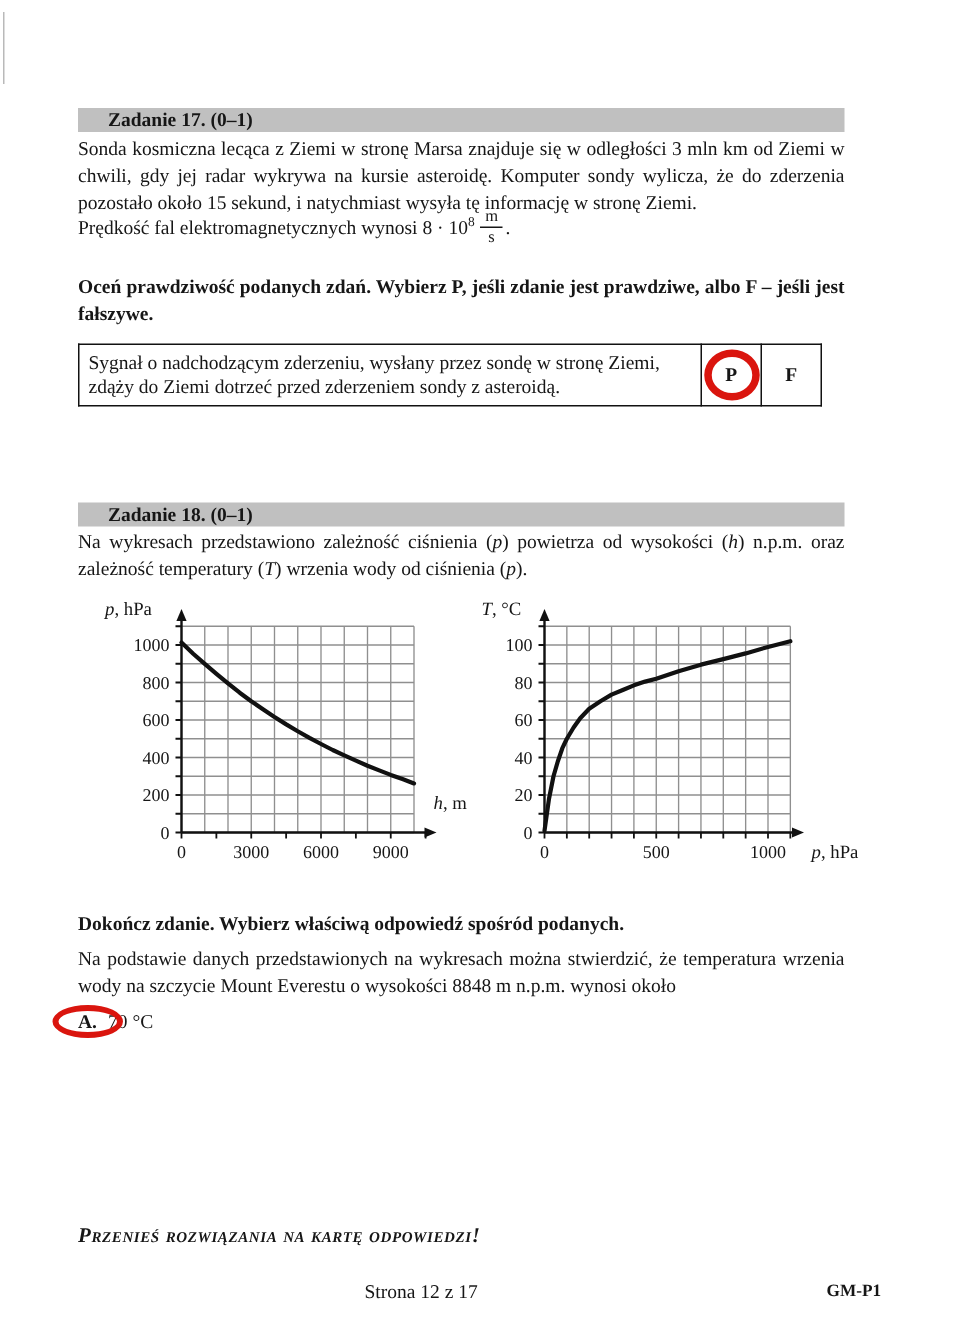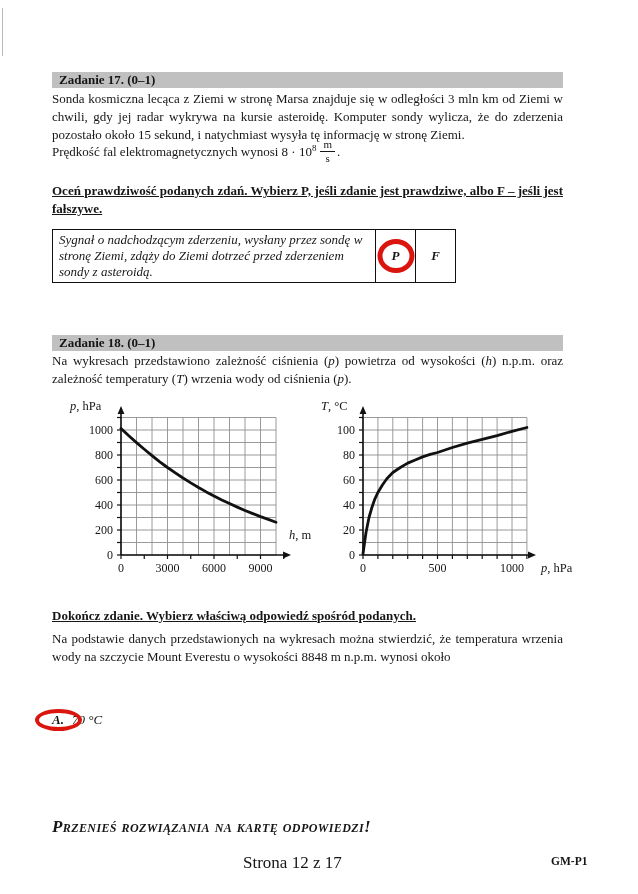--- a/index.html
+++ b/index.html
@@ -6,35 +6,35 @@
   body{
     width:638px;height:894px;position:relative;background:#ffffff;
     font-family:"Liberation Serif","DejaVu Serif",serif;
     color:#161616;font-size:13px;overflow:hidden;
   }
   .abs{position:absolute;}
   .content{left:52px;width:511px;}
   .just{text-align:justify;line-height:18px;}
   .taskbar{
     height:16px;line-height:16px;background:#c0c0c0;font-weight:bold;
-    padding-left:7px;box-sizing:border-box;font-size:13px;
-  }
-  .bold{font-weight:bold;text-decoration:underline;}
+    padding-left:20px;box-sizing:border-box;font-size:13px;
+  }
+  .bold{font-weight:bold;}
   .scan-artifact{left:2px;top:8px;width:1px;height:48px;background:#b9b9b9;}
 
   
   .speed{line-height:26px;}
   .speed sup{font-size:9px;vertical-align:super;line-height:0;}
   .frac{display:inline-block;vertical-align:middle;text-align:center;
         font-size:11px;line-height:11px;margin:0 2px 3px 4px;}
   .frac .num{display:block;padding:0 3px 1px 3px;}
   .frac .den{display:block;border-top:1px solid #161616;padding:1px 3px 0 3px;}
 
   
-  table.pf{border-collapse:collapse;width:404px;table-layout:fixed;font-style:italic;}
+  table.pf{border-collapse:collapse;width:496px;table-layout:fixed;}
   table.pf td{border:1.4px solid #111;vertical-align:middle;}
   td.statement-cell{padding:2px 8px 2px 6px;line-height:16px;height:36px;}
   td.choice-cell{width:37px;text-align:center;font-weight:bold;position:relative;font-size:13px;}
   .pf-circle{
     position:absolute;left:50%;top:50%;transform:translate(-50%,-50%);
     width:27px;height:24px;border:5px solid #da150e;border-radius:50%;
     pointer-events:none;
   }
 
   
@@ -44,22 +44,22 @@
 
   
   .option-row{position:relative;line-height:18px;height:18px;}
   .option-letter{display:inline-block;width:20px;font-weight:bold;}
   .option-circle{
     position:absolute;left:-17px;top:-2px;width:39px;height:14px;
     border:4px solid #da150e;border-radius:50%;pointer-events:none;
   }
 
   .transfer{font-weight:bold;font-style:italic;font-variant:small-caps;
-            font-size:17px;letter-spacing:0.4px;}
-  .footer-text{font-size:17px;}
+            font-size:14px;letter-spacing:0.4px;}
+  .footer-text{font-size:13px;}
   .footer-code{font-size:11.5px;font-weight:bold;}
 </style>
 </head>
 <body>
 
 <div class="abs scan-artifact"></div>
 
 <div class="abs content taskbar" style="top:72px;">
   <span>Zadanie 17. (0–1)</span>
 </div>
@@ -219,21 +219,21 @@
 
 <div class="abs axis-label" style="left:70px;top:399px;"><i>p</i>, hPa</div>
 <div class="abs axis-label" style="left:289px;top:528px;"><i>h</i>, m</div>
 <div class="abs axis-label" style="left:321px;top:399px;"><i>T</i>, °C</div>
 <div class="abs axis-label" style="left:541px;top:561px;"><i>p</i>, hPa</div>
 
 <div class="abs content just bold" style="top:607px;">Dokończ zdanie. Wybierz właściwą odpowiedź spośród podanych.</div>
 
 <div class="abs content just" style="top:630px;">Na podstawie danych przedstawionych na wykresach można stwierdzić, że temperatura wrzenia wody na szczycie Mount Everestu o wysokości 8848 m n.p.m. wynosi około</div>
 
-<div class="abs content" style="top:711px;font-style:italic;">
+<div class="abs content" style="top:672px;">
     <div class="option-row"><span class="option-letter">A.</span><span>70 °C</span><div class="option-circle" style="border-color: rgb(218, 21, 14);"></div></div>
   </div>
 
 <div class="abs content transfer" style="top:817px;">Przenieś rozwiązania na kartę odpowiedzi!</div>
 
 <div class="abs footer-text" style="top:853px;left:243px;">Strona 12 z 17</div>
 
 <div class="abs footer-code" style="top:855px;left:551px;">GM-P1</div>
 
 </body></html>

